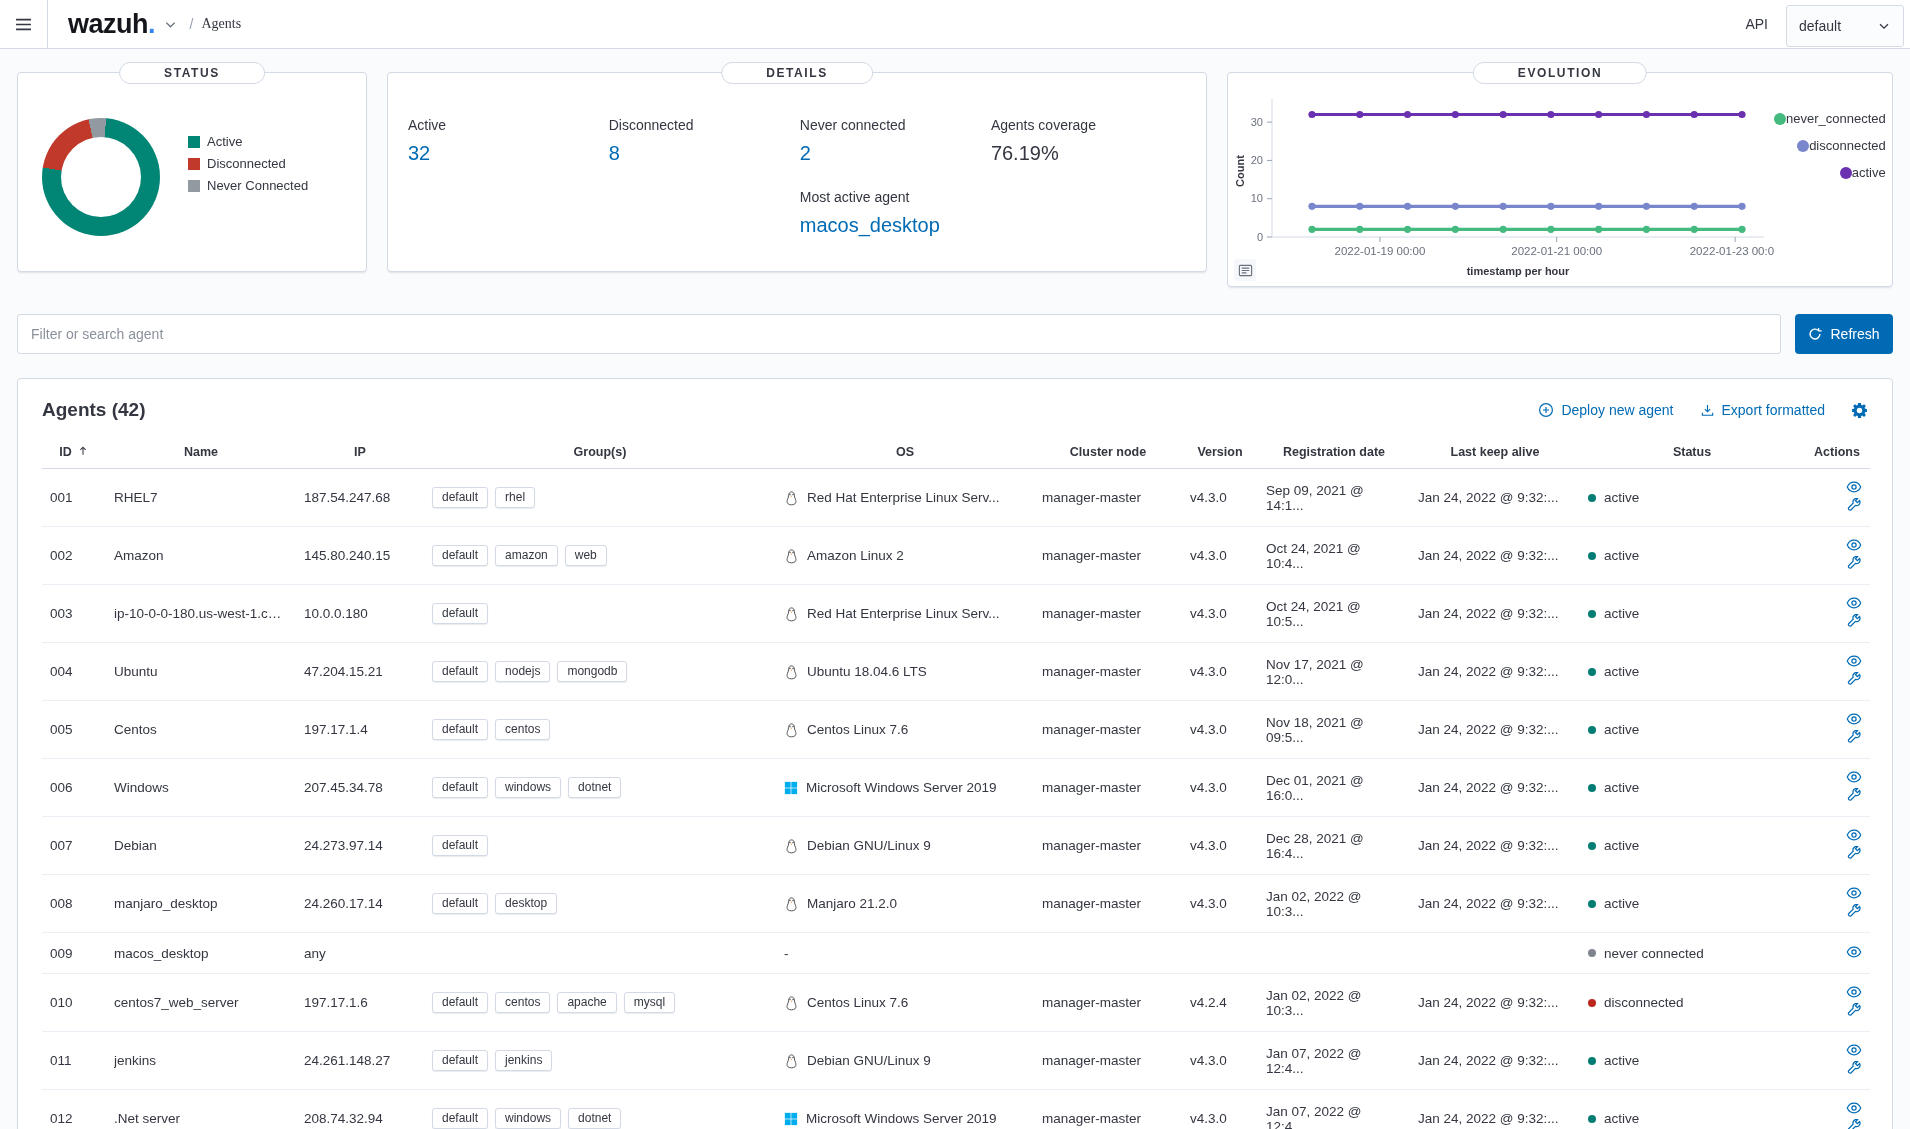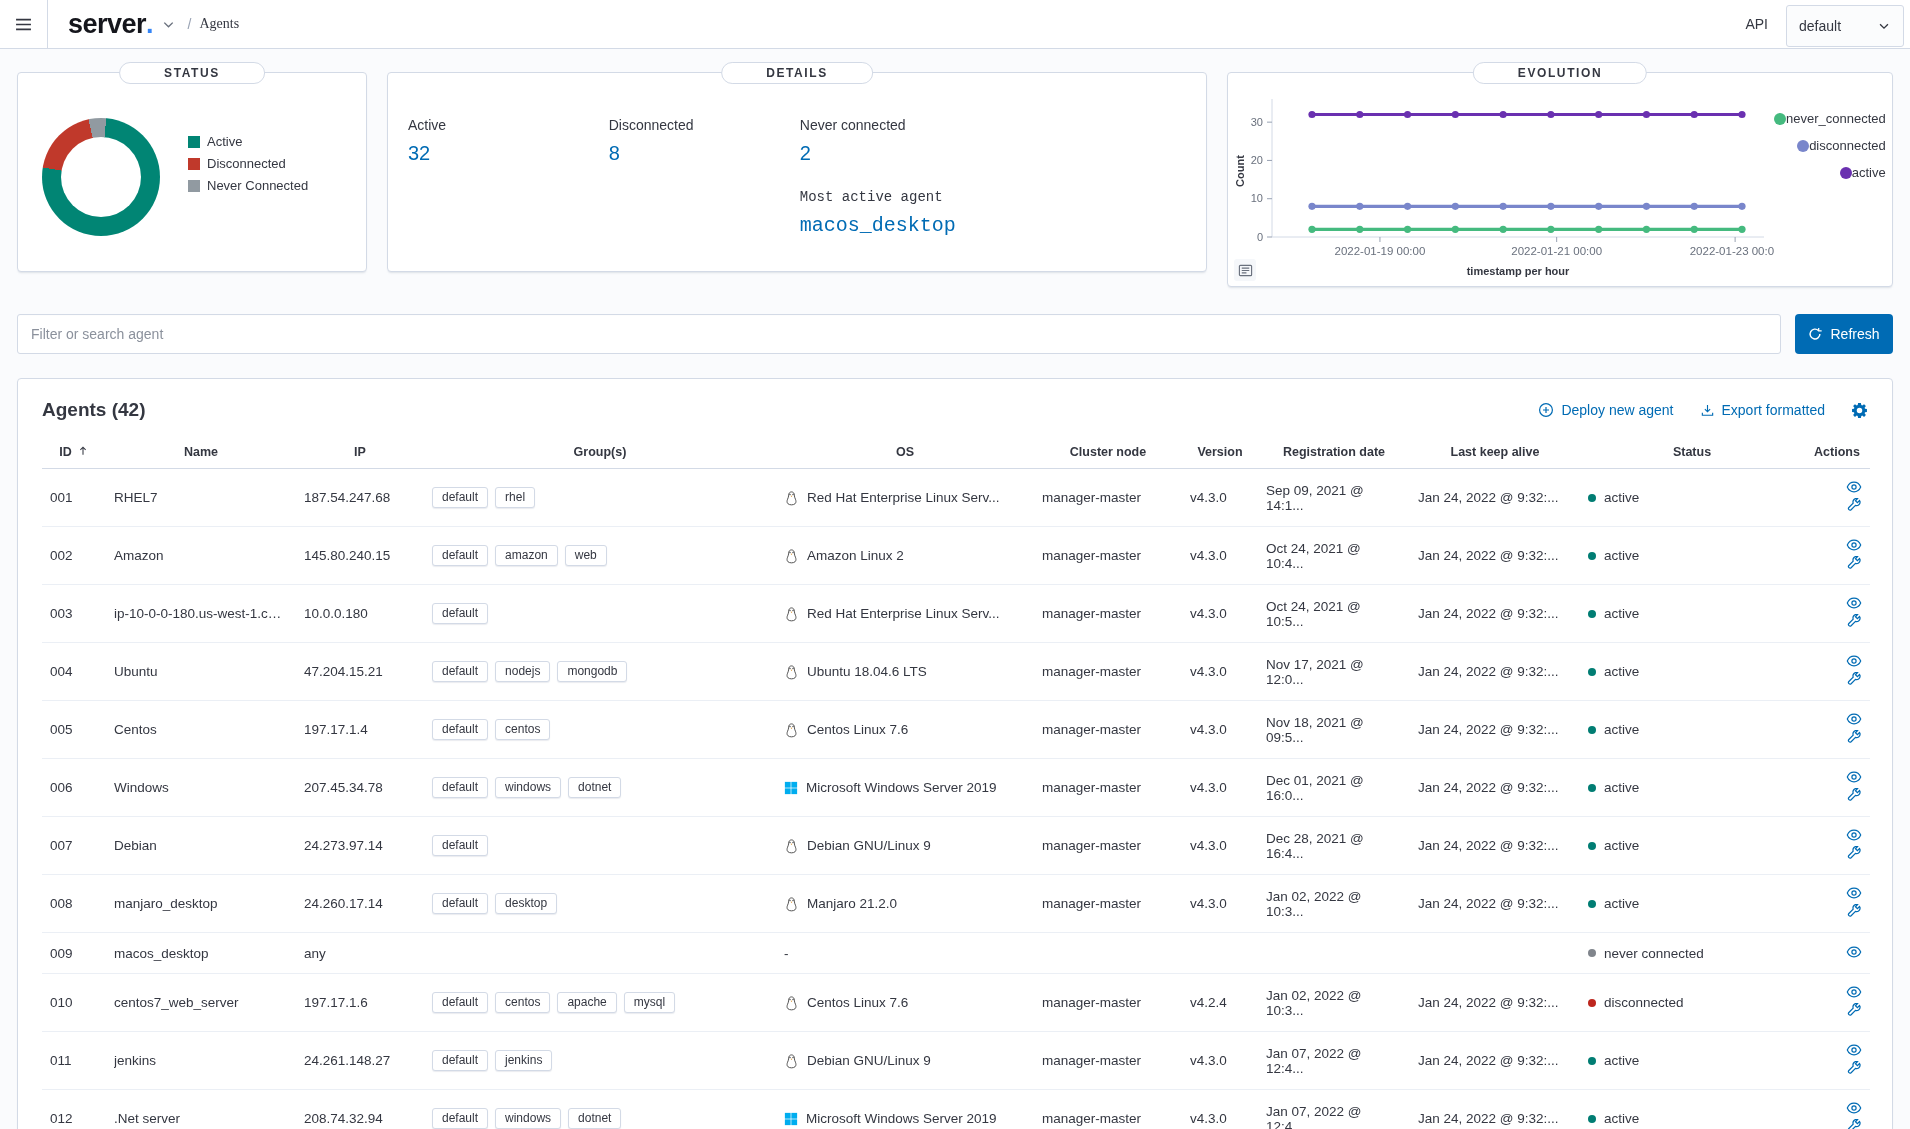--- a/index.html
+++ b/index.html
@@ -31,21 +31,21 @@
   .donut::after { content:""; position:absolute; inset:19px; background:#fff; border-radius:50%; }
   .status-legend { margin-left:28px; margin-top:-26px; }
   .status-legend .item { display:flex; align-items:center; gap:7px; font-size:13px; line-height:22px; }
   .swatch { width:12px; height:12px; flex:none; }
 
   .details-panel { flex:1; height:200px; padding:44px 24px 0 20px; }
   .details-grid { display:grid; grid-template-columns:1.05fr 1fr 1fr 1fr; row-gap:24px; }
   .stat-label { font-size:14px; color:#343741; margin-bottom:9px; }
   .stat-value { font-size:20px; color:#006BB4; }
   .stat-value.plain { color:#343741; }
-  .col3 { grid-column:3;font-family:Liberation Mono, monospace; }
+  .col3 { grid-column:3; }
 
   .evolution-panel { width:666px; height:215px; padding:14px 8px 0 6px; display:flex; }
   .evo-legend { width:112px; padding-top:24px; display:flex; flex-direction:column; gap:12px; align-items:flex-end; }
   .evo-legend .item { display:flex; align-items:center; gap:0; font-size:13px; color:#343741; cursor:pointer; white-space:nowrap; }
   .evo-legend .dot { width:12px; height:12px; border-radius:50%; flex:none; }
   .inspect-btn { position:absolute; left:6px; bottom:5px; width:22px; height:22px; background:#F5F7FA; border-radius:3px; display:flex; align-items:center; justify-content:center; cursor:pointer; }
 
   
   .search-row { display:flex; gap:14px; margin-top:27px; }
   .search-input { flex:1; height:40px; border:1px solid #D3DAE6; border-radius:3px; background:#fff; padding:0 13px; font-size:14px; font-family:"Liberation Sans",sans-serif; color:#343741; box-shadow:0 1px 1px -1px rgba(152,162,179,.2) inset; }
@@ -77,21 +77,21 @@
 </head>
 <body>
 
 <div class="topbar">
   <div class="hamburger">
     <svg width="17" height="17" viewBox="0 0 16 16" fill="none" stroke="#343741" stroke-width="1.6">
         <path d="M1 3.5h14M1 8h14M1 12.5h14"></path>
       </svg>
   </div>
   <div class="logo-wrap">
-    <span class="logo-text">server</span>
+    <span class="logo-text">wazuh</span>
       <span class="logo-dot">.</span>
     <span class="logo-chev">
         <svg width="15" height="15" viewBox="0 0 16 16" fill="none" stroke="currentColor" stroke-width="1.5">
           <path d="M3.5 6l4.5 4.5L12.5 6"></path>
         </svg>
       </span>
   </div>
   <span class="crumb-sep">/</span>
   <span class="crumb">Agents</span>
   <div class="topbar-right">
@@ -137,20 +137,24 @@
           <div class="stat-label">Active</div>
           <div class="stat-value">32</div>
         </div>
         <div>
           <div class="stat-label">Disconnected</div>
           <div class="stat-value">8</div>
         </div>
         <div>
           <div class="stat-label">Never connected</div>
           <div class="stat-value">2</div>
+        </div>
+        <div>
+          <div class="stat-label">Agents coverage</div>
+          <div class="stat-value plain">76.19%</div>
         </div>
         <div class="col3">
           <div class="stat-label">Most active agent</div>
           <div class="stat-value" style="cursor:pointer;">macos_desktop</div>
         </div>
       </div>
     </div>
 
     <div class="panel evolution-panel">
       <div class="panel-title">EVOLUTION</div>

